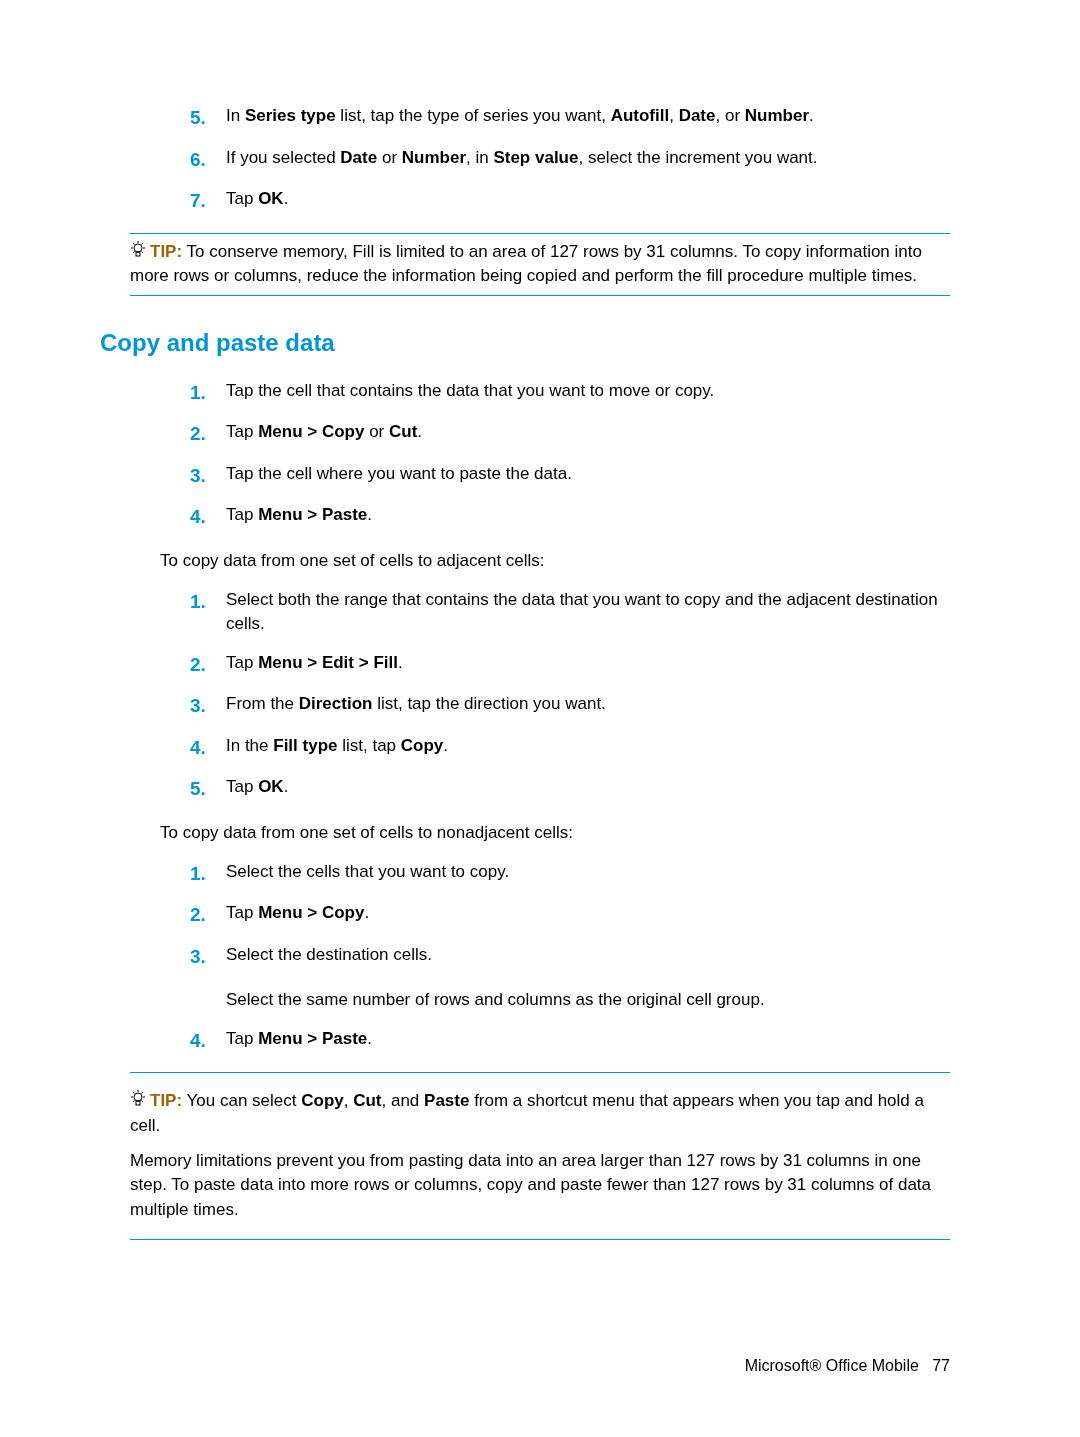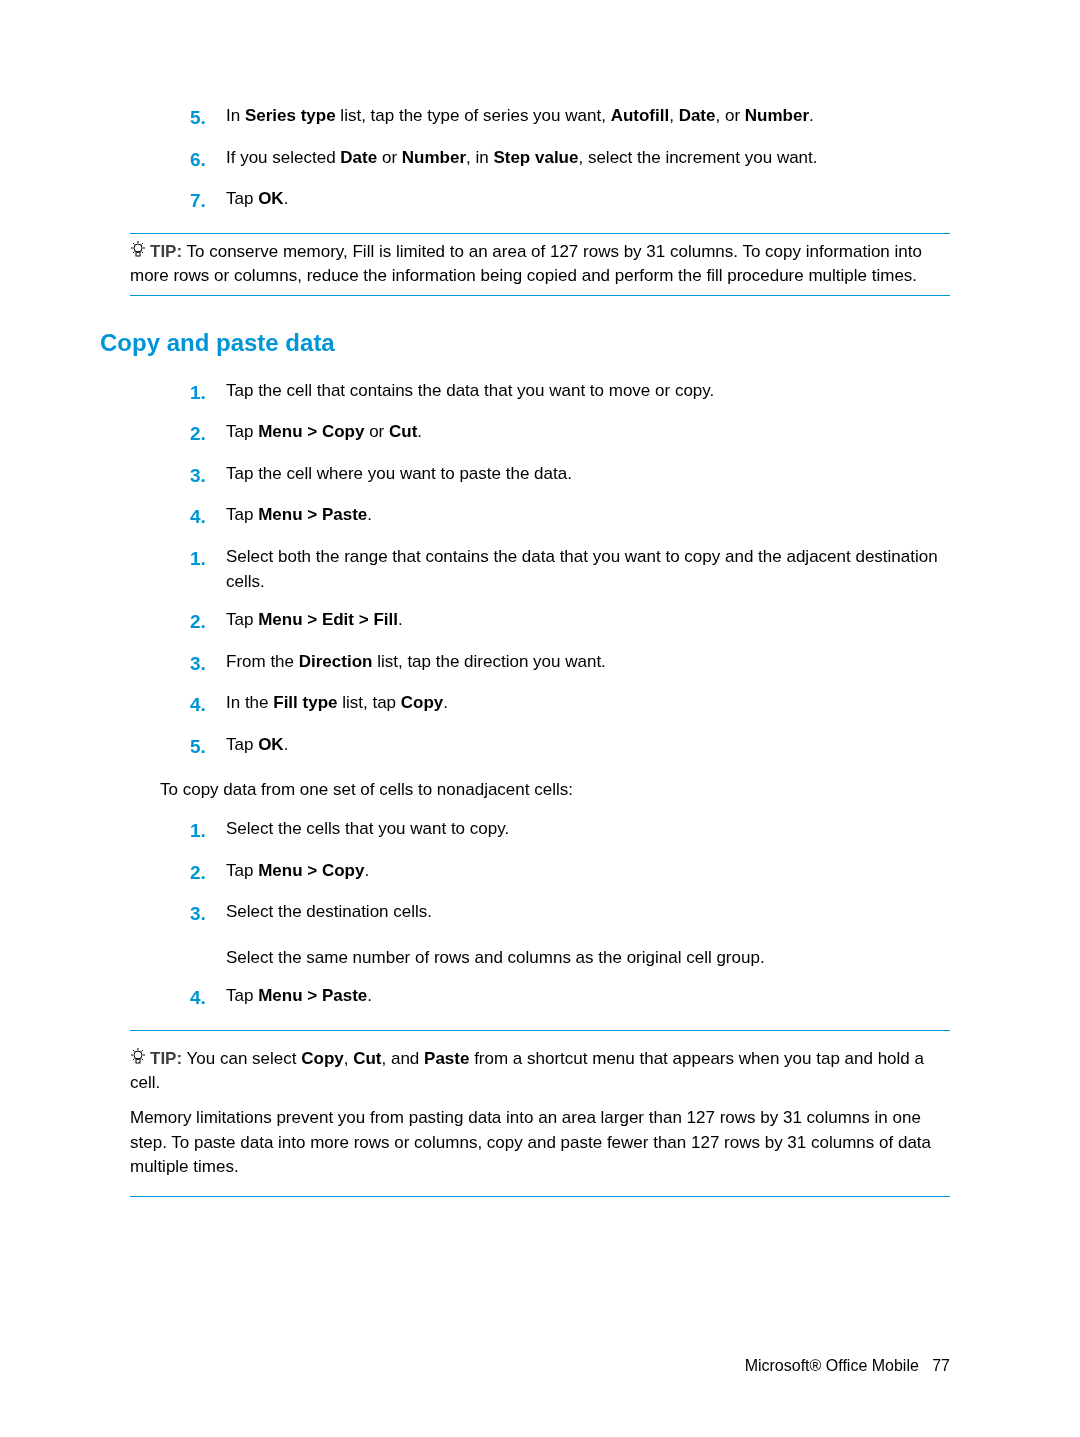--- a/index.html
+++ b/index.html
@@ -34,21 +34,21 @@
   .tip-block {
     margin: 10px 0 6px 0;
     border-bottom: 1px solid #0096d6;
     padding-bottom: 6px;
   }
   .tip-icon {
     vertical-align: -2px;
     margin-right: 4px;
   }
   .tip-label {
-    color: #404040;
+    color: #a16207;
     font-weight: bold;
   }
   .tip-top-rule {
     border-top: 1px solid #0096d6;
     padding-top: 6px;
     margin-top: 18px;
   }
   .heading-blue {
     color: #0096d6;
     font-weight: bold;
@@ -136,20 +136,21 @@
     <div class="ol-num">3.</div>
     <div class="ol-text">Tap the cell where you want to paste the data.</div>
   </div>
   <div class="ol-item">
     <div class="ol-num">4.</div>
     <div class="ol-text">
       <span>Tap </span><b>Menu &gt; Paste</b><span>.</span>
     </div>
   </div>
 
+  <p class="plain">To copy data from one set of cells to adjacent cells:</p>
 
   <div class="ol-item">
     <div class="ol-num">1.</div>
     <div class="ol-text">Select both the range that contains the data that you want to copy and the adjacent destination cells.</div>
   </div>
   <div class="ol-item">
     <div class="ol-num">2.</div>
     <div class="ol-text">
       <span>Tap </span><b>Menu &gt; Edit &gt; Fill</b><span>.</span>
     </div>

